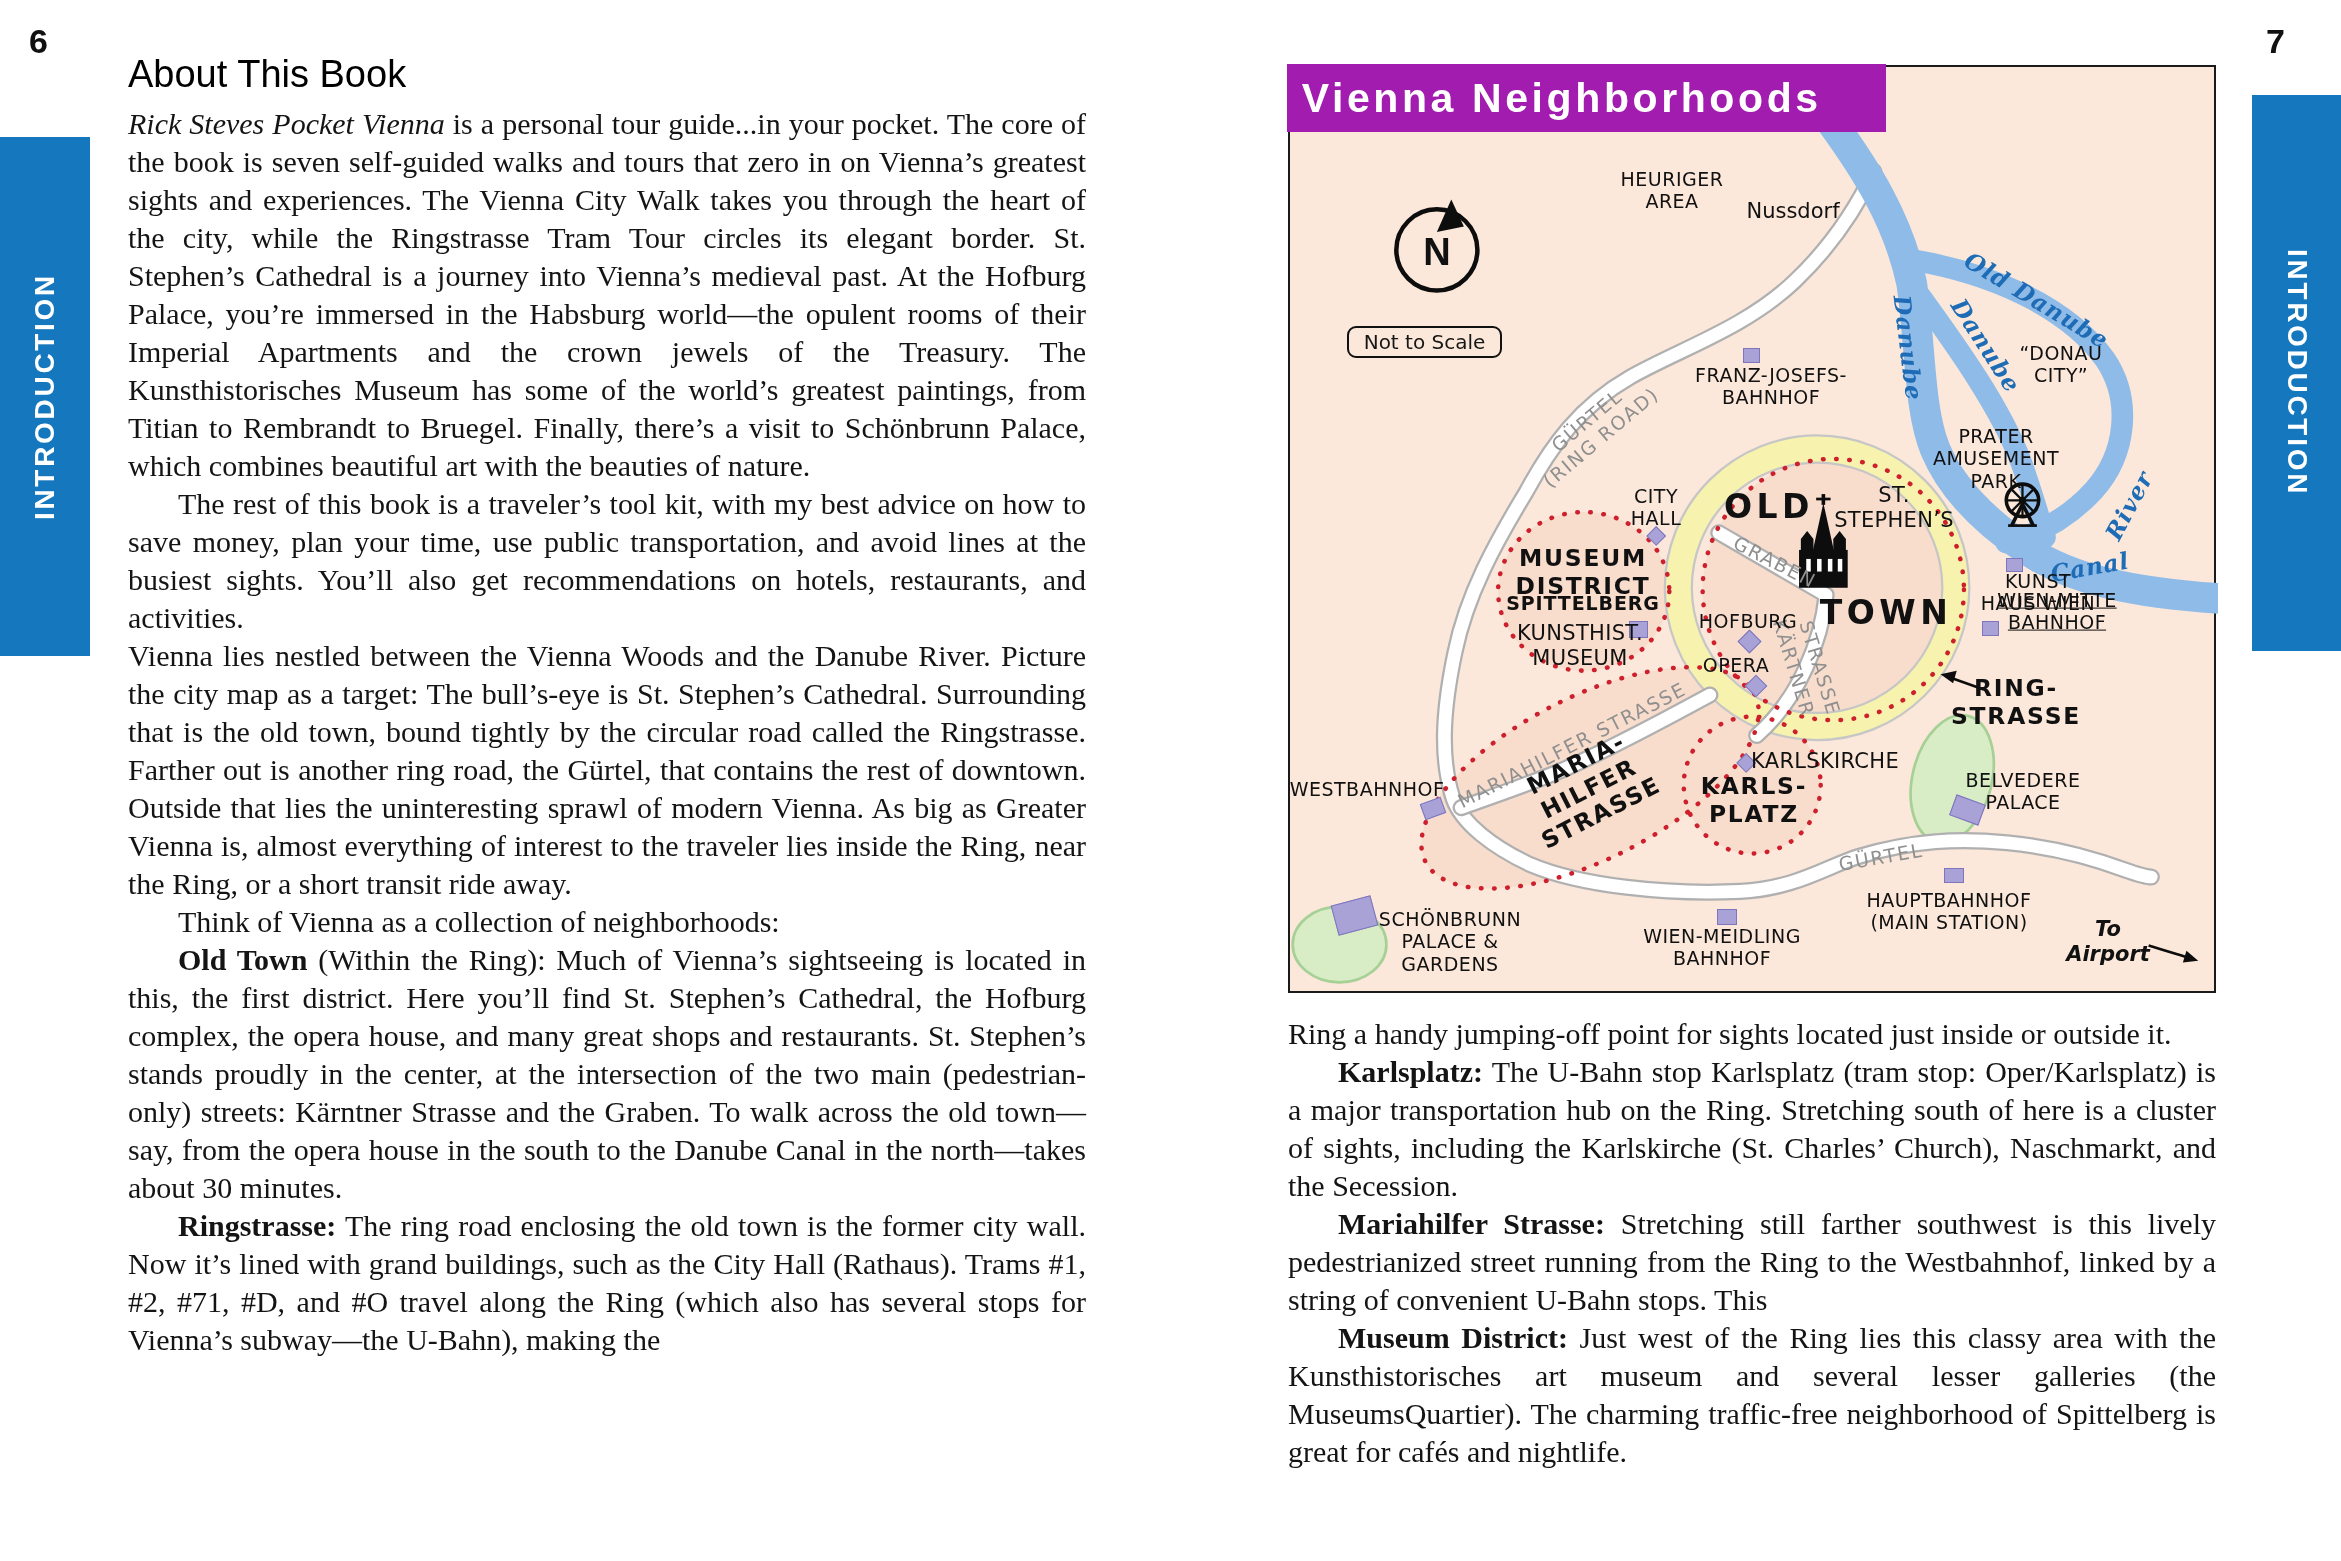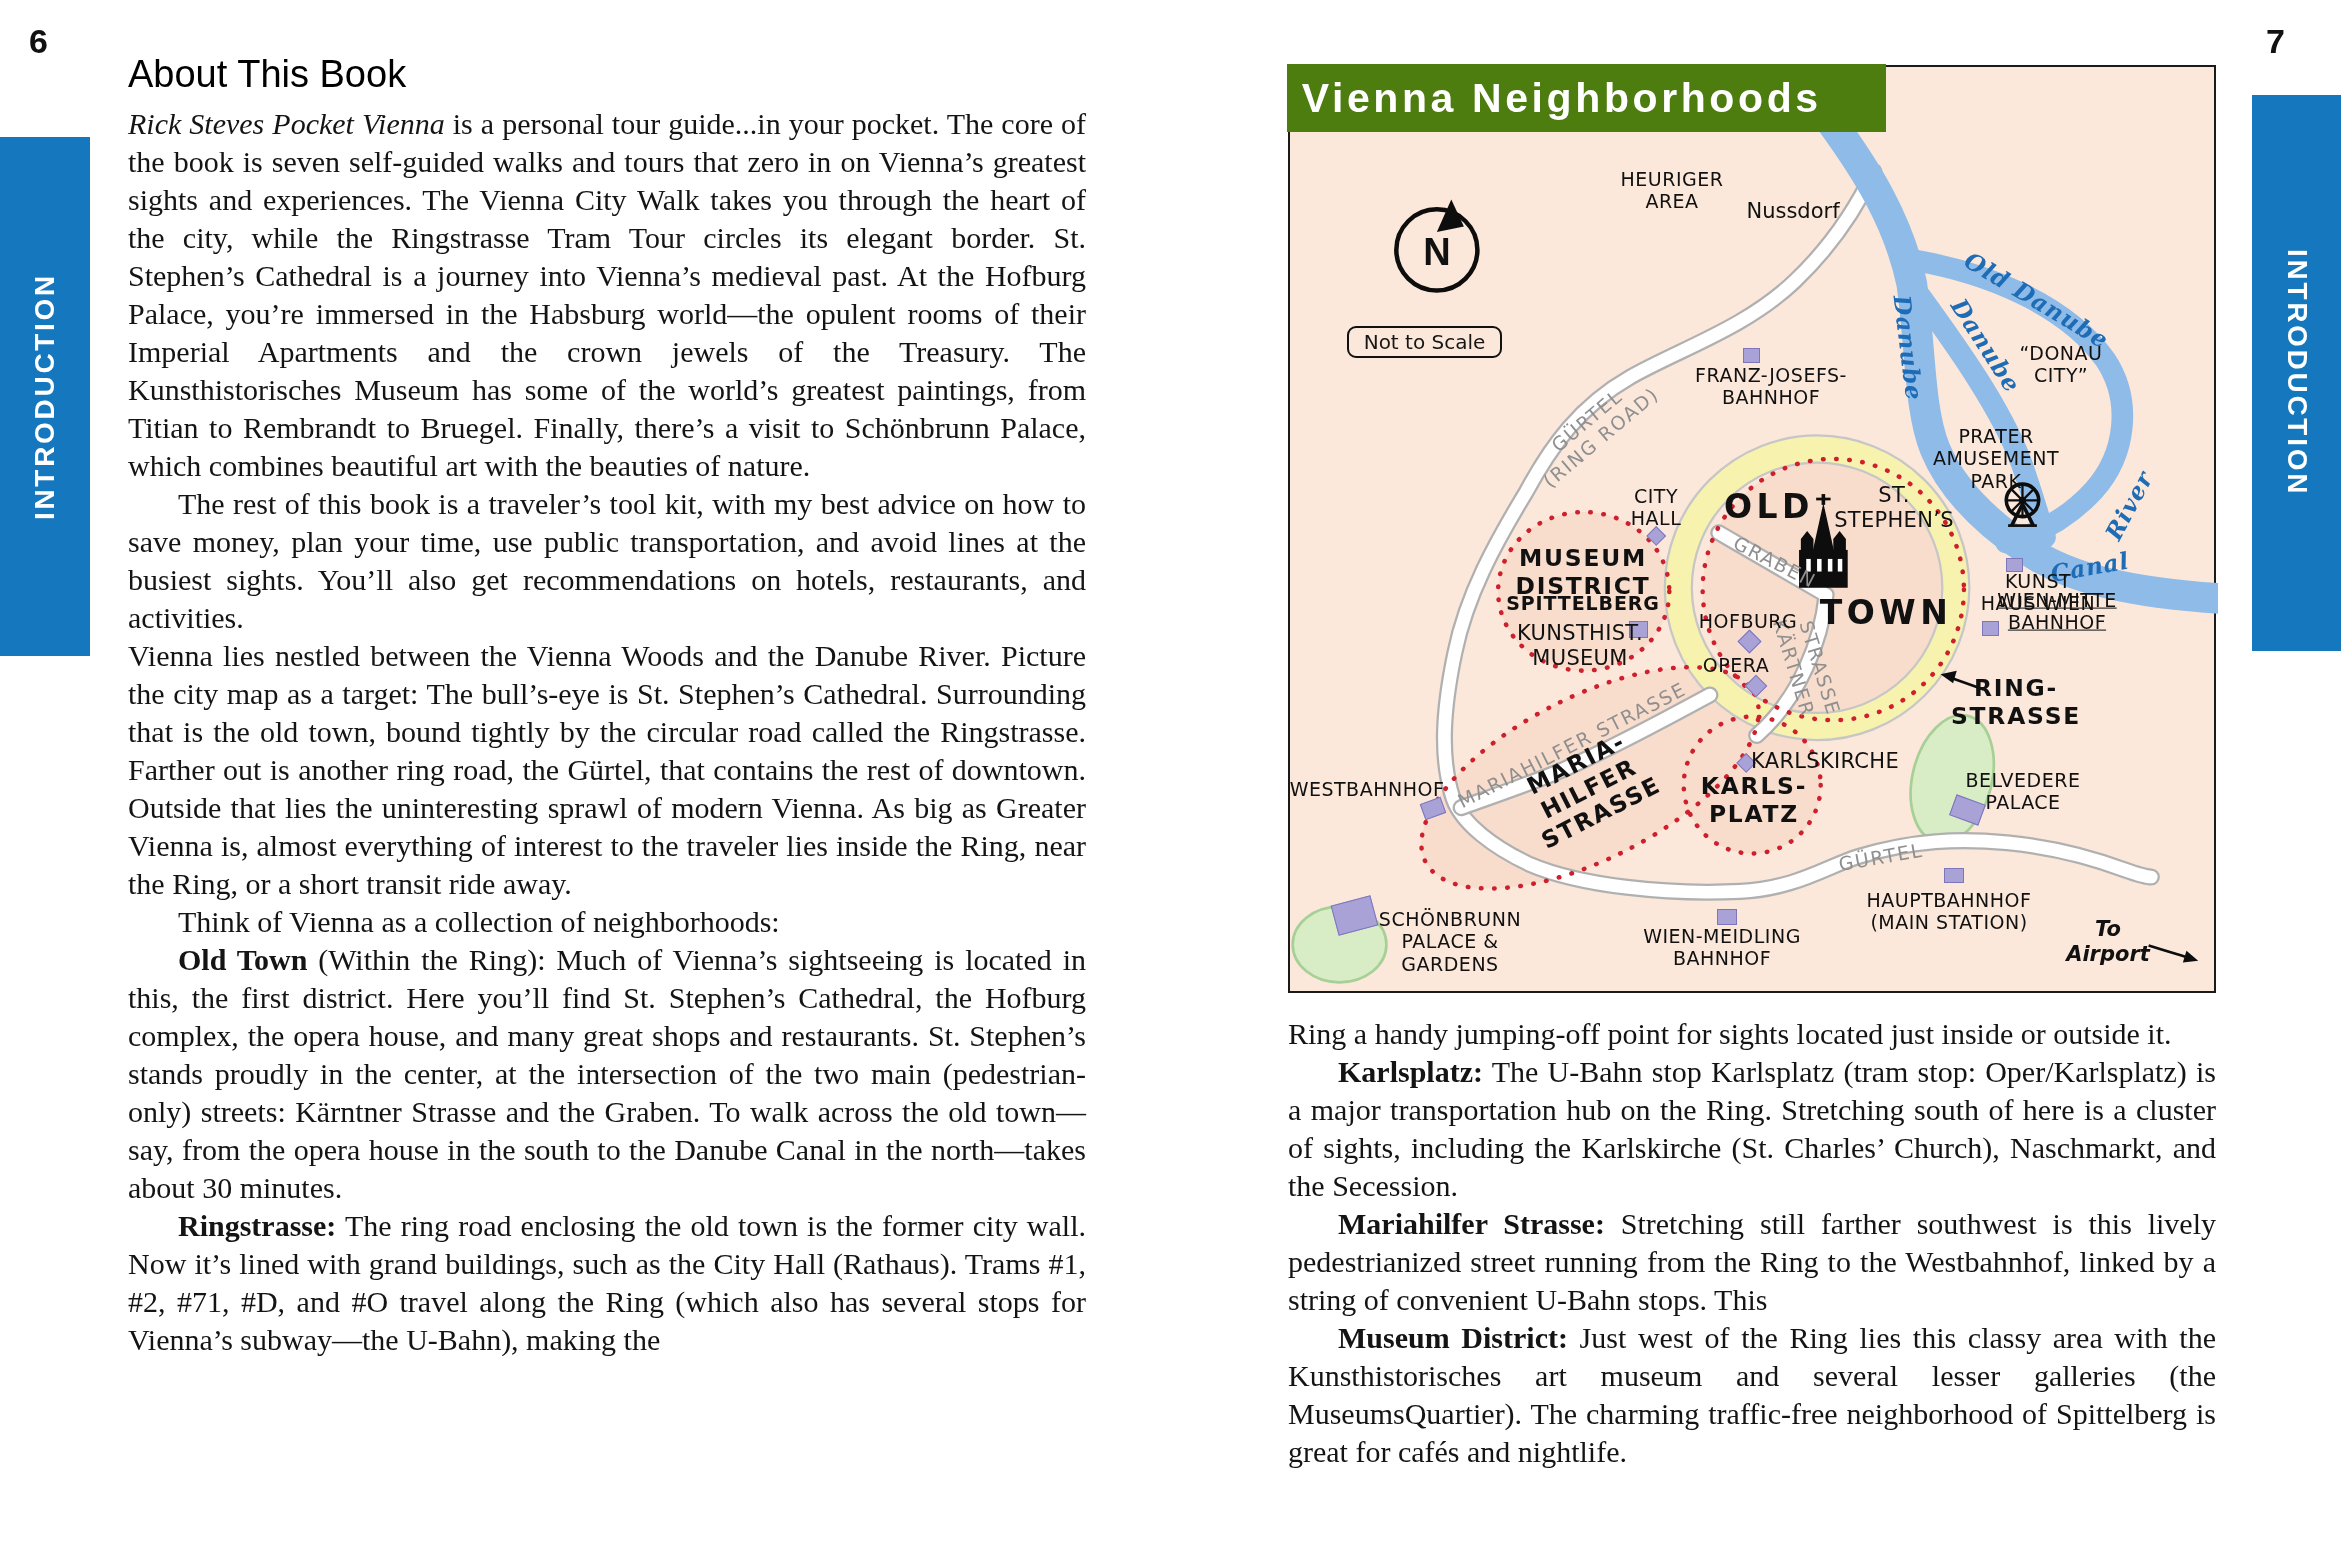--- a/index.html
+++ b/index.html
@@ -27,21 +27,21 @@
   .col h2{font-family:"Liberation Sans",sans-serif;font-weight:400;font-size:38px;line-height:1.1;color:#000;text-align:left;margin-bottom:9px}
   .col h2.later{margin-top:27px}
   .col p{margin:0}
   .col p.ind{text-indent:50px}
   .col .b{font-weight:700}
   .col .i{font-style:italic}
 
   
   #map{position:absolute;left:1288px;top:65px;width:928px;height:928px;background:var(--map-bg);border:2.7px solid #1a1a1a}
   #map svg{position:absolute;left:0;top:0;z-index:1}
-  #map-banner{position:absolute;left:-2.7px;top:-2.7px;width:599px;height:68px;background:#4d7c0f;z-index:5;display:flex;align-items:center;padding-left:14.4px}
+  #map-banner{position:absolute;left:-2.7px;top:-2.7px;width:599px;height:68px;background:#a21caf;z-index:5;display:flex;align-items:center;padding-left:14.4px}
   #map-banner span{color:#fff;font-family:"Liberation Sans",sans-serif;font-weight:700;font-size:41px;letter-spacing:3.6px}
   #scale-note{position:absolute;left:57px;top:259px;width:155px;height:32px;border:2.3px solid #111;border-radius:9px;background:var(--map-bg);z-index:4;display:flex;align-items:center;justify-content:center;font-family:"DejaVu Sans",sans-serif;font-size:20px;font-weight:500}
   .ml{position:absolute;white-space:pre-line;text-align:center;color:#111;font-family:"DejaVu Sans",sans-serif;line-height:1.18;z-index:3}
   .sta{font-size:19px;font-weight:500;letter-spacing:0.5px}
   .sta-sm{font-size:21px;font-weight:500;letter-spacing:0.3px}
   .place{font-size:21px;font-weight:500}
   .big{font-size:33px;font-weight:600;letter-spacing:4.5px}
   .dist{font-size:23.4px;font-weight:600;letter-spacing:1.8px}
   .dist-sm{font-size:19px;font-weight:600;letter-spacing:0.9px}
   .road{font-size:19px;font-weight:500;color:#8f8f8f;letter-spacing:1.8px}

